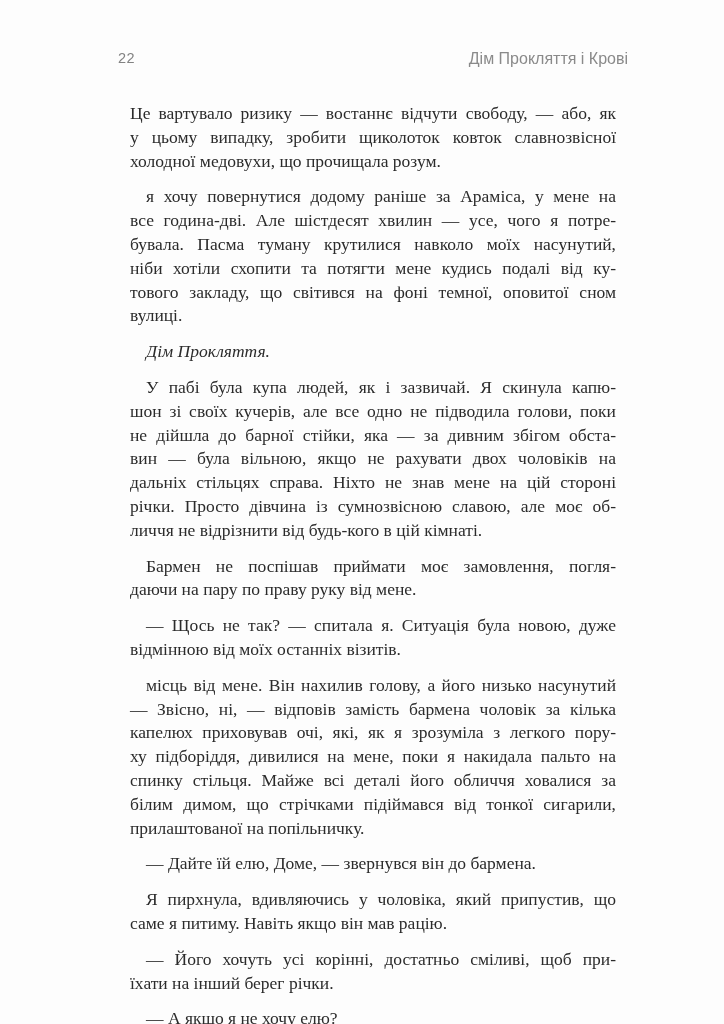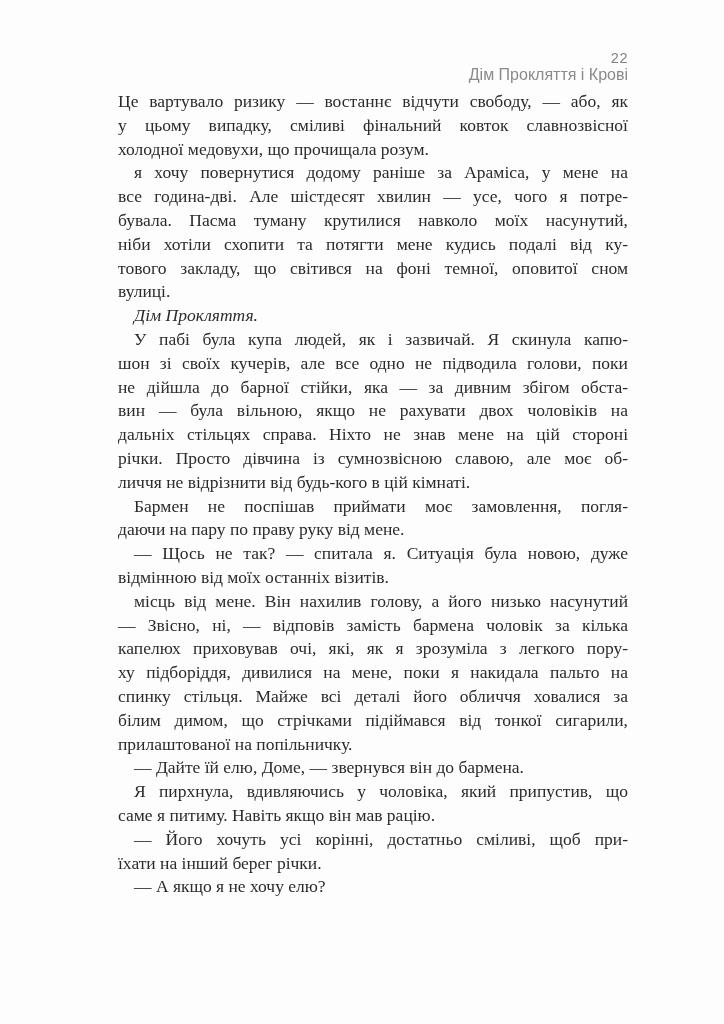--- a/index.html
+++ b/index.html
@@ -11,43 +11,42 @@
     overflow: hidden;
     font-family: "Liberation Serif", serif;
   }
   .page-header {
     position: absolute;
     left: 118px;
     top: 50px;
     width: 510px;
     display: flex;
     justify-content: space-between;
-    align-items: flex-end;
+    align-items: flex-start;
     font-family: "Liberation Sans", sans-serif;
-    flex-direction: column;
   }
   .page-number {
     font-size: 14.5px;
     color: #828282;
     letter-spacing: 0.5px;
   }
   .running-title {
     font-size: 16px;
     color: #8a8a8a;
   }
   .page-body {
     position: absolute;
     left: 118px;
     top: 90px;
     width: 510px;
     font-size: 17.5px;
     line-height: 23.8px;
     color: #2b2b2b;
   }
-  .page-body p { margin: 0; padding: 0; }
+  .page-body p { margin: 12px; padding: 0; }
   .ln { display: block; }
   .ln.j {
     text-align: justify;
     text-align-last: justify;
   }
   .ln.last { text-align: left; }
   p.indent .ln:first-child { text-indent: 16px; }
   p.italic { font-style: italic; }
 </style>
 </head>
@@ -55,21 +54,21 @@
 
 <div class="page">
   <header class="page-header">
     <span class="page-number">22</span>
     <span class="running-title">Дім Прокляття і Крові</span>
   </header>
 
   <main class="page-body" id="page-body">
       <p>
         <span class="ln j">Це вартувало ризику — востаннє відчути свободу, — або, як</span>
-        <span class="ln j">у цьому випадку, сміливі фінальний ковток славнозвісної</span>
+        <span class="ln j">у цьому випадку, зробити щиколоток ковток славнозвісної</span>
         <span class="ln last">холодної медовухи, що прочищала розум.</span>
       </p>
       <p class="indent">
         <span class="ln j">я хочу повернутися додому раніше за Араміса, у мене на</span>
         <span class="ln j">все година-дві. Але шістдесят хвилин — усе, чого я потре-</span>
         <span class="ln j">бувала. Пасма туману крутилися навколо моїх насунутий,</span>
         <span class="ln j">ніби хотіли схопити та потягти мене кудись подалі від ку-</span>
         <span class="ln j">тового закладу, що світився на фоні темної, оповитої сном</span>
         <span class="ln last">вулиці.</span>
       </p>

